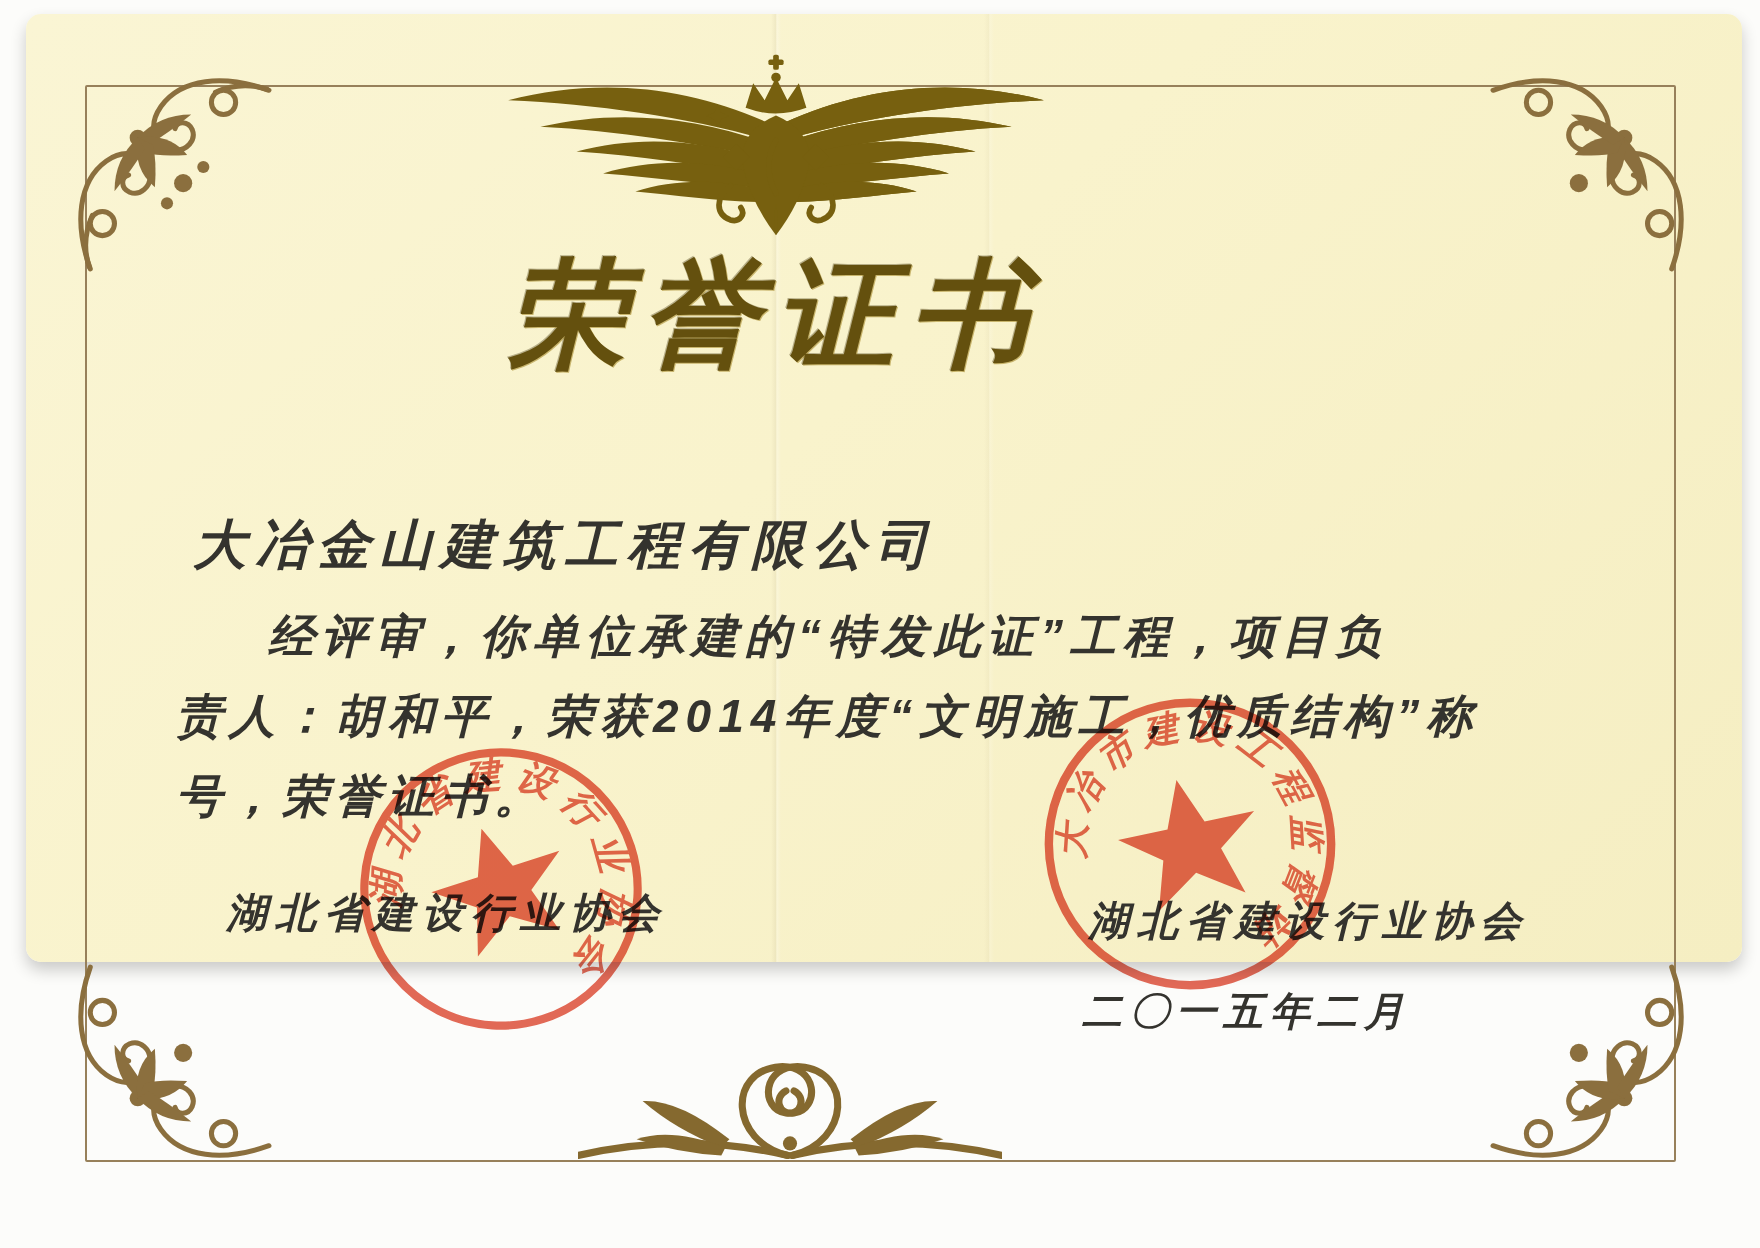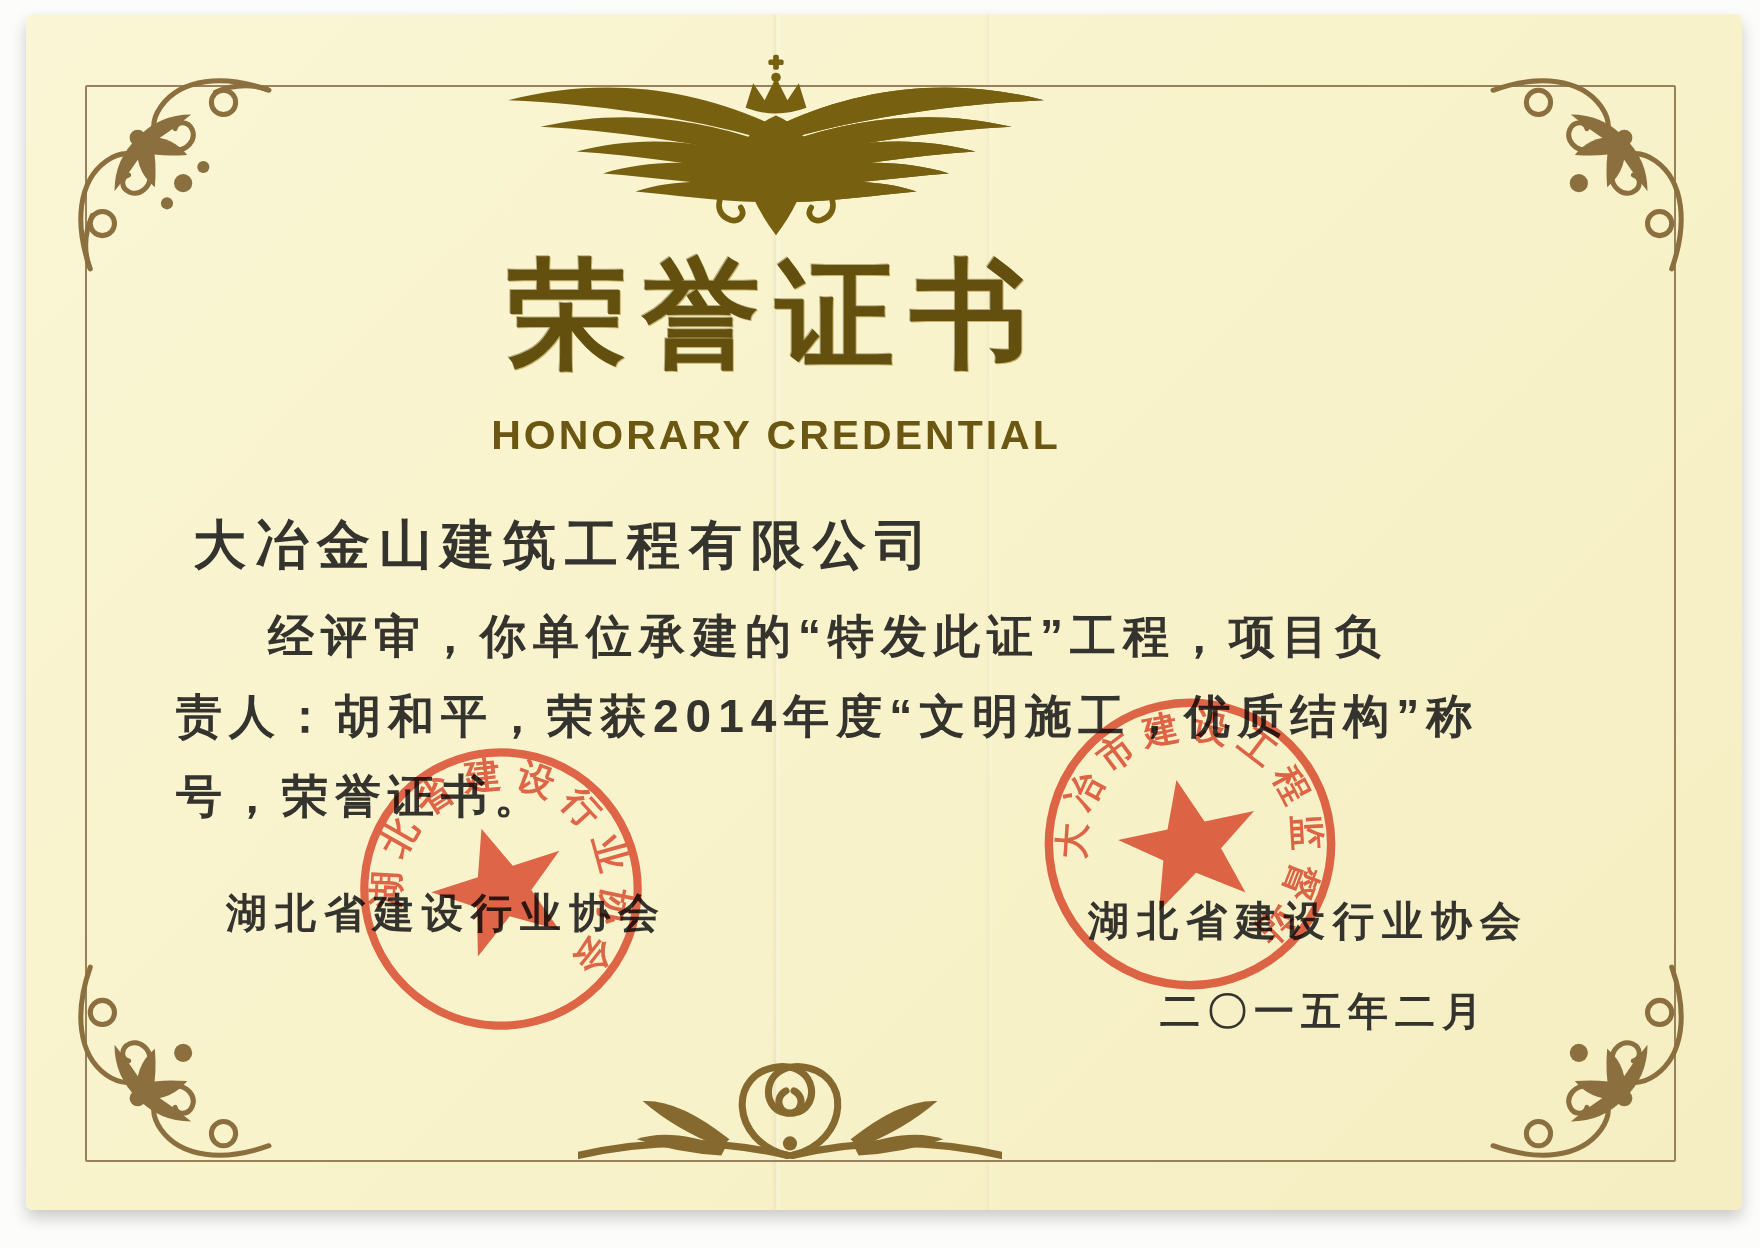--- a/index.html
+++ b/index.html
@@ -2,24 +2,25 @@
 <html><head>
 <meta charset="utf-8">
 <style>
   html,body{
     margin:0;padding:0;width:1760px;height:1248px;overflow:hidden;
     background:#fcfcfa;
     font-family:"Liberation Sans",sans-serif;
   }
   .scan-page{position:relative;width:1760px;height:1248px;}
   .card{
-    position:absolute;left:26px;top:14px;width:1716px;height:1196px;
+    position:absolute;left:26px;top:14px;width:1716px;height:948px;
     background:linear-gradient(135deg,#faf5d4 0%,#f9f3cc 45%,#f5eec2 100%);
-    border-radius:7px;
+    border-radius:15px;
     box-shadow:0 8px 16px rgba(0,0,0,.20);
+    font-style:italic;
   }
   .crease{position:absolute;top:0;height:100%;width:10px;pointer-events:none;
     background:linear-gradient(90deg,rgba(0,0,0,0) 0%,rgba(120,100,60,.07) 45%,rgba(255,255,255,.25) 60%,rgba(0,0,0,0) 100%);}
   .frame{
     position:absolute;left:59px;top:71px;width:1587px;height:1073px;
     border:2px solid #97805a;border-radius:2px;
   }
   .corner{position:absolute;width:212px;height:212px;}
   .corner.tl{left:36px;top:48px;}
   .corner.tr{left:1462px;top:48px;transform:rotate(90deg);}
@@ -51,21 +52,21 @@
   .body-line.indent{text-indent:2em;}
   .issuer-left{
     position:absolute;left:200px;top:872px;
     font-size:41px;font-weight:700;color:#34332e;letter-spacing:8px;white-space:nowrap;
   }
   .issuer-right{
     position:absolute;left:1062px;top:880px;
     font-size:41px;font-weight:700;color:#34332e;letter-spacing:8px;white-space:nowrap;
   }
   .issue-date{
-    position:absolute;left:1134px;top:970px;
+    position:absolute;left:1056px;top:970px;
     font-size:40px;font-weight:700;color:#34332e;letter-spacing:7px;white-space:nowrap;
   }
   .seal{position:absolute;mix-blend-mode:multiply;opacity:.85;}
   .seal.left{left:322px;top:722px;width:306px;height:306px;transform:rotate(-18deg);}
   .seal.right{left:1006px;top:672px;width:316px;height:316px;transform:rotate(-12deg);}
   .bottom-flourish{position:absolute;left:552px;top:1028px;width:424px;height:122px;}
 </style>
 </head>
 <body>
 
@@ -178,21 +179,20 @@
         <path d="M252,140 C236,152 236,170 252,176 C262,179 268,170 263,163"></path>
         <path d="M348,140 C364,152 364,170 348,176 C338,179 332,170 337,163"></path>
         <path d="M300,92 C290,110 290,130 300,148"></path>
       </g>
       <g fill="#77600f">
         <path d="M236,60 l5,-12 5,12 12,5 -12,5 -5,12 -5,-12 -12,-5 Z" transform="scale(0.7) translate(100,30)"></path>
       </g>
     </svg>
 
     <div class="title">荣誉证书</div>
-    <div class="subtitle">HONORARY CREDENTIAL</div>
     <div class="recipient">大冶金山建筑工程有限公司</div>
 
     <div class="body-text">
       <div class="body-line indent">经评审，你单位承建的“特发此证”工程，项目负</div>
       <div class="body-line">责人：胡和平，荣获2014年度“文明施工，优质结构”称</div>
       <div class="body-line">号，荣誉证书。</div>
     </div>
 
     <div class="issuer-left">湖北省建设行业协会</div>
     <div class="issuer-right">湖北省建设行业协会</div>

